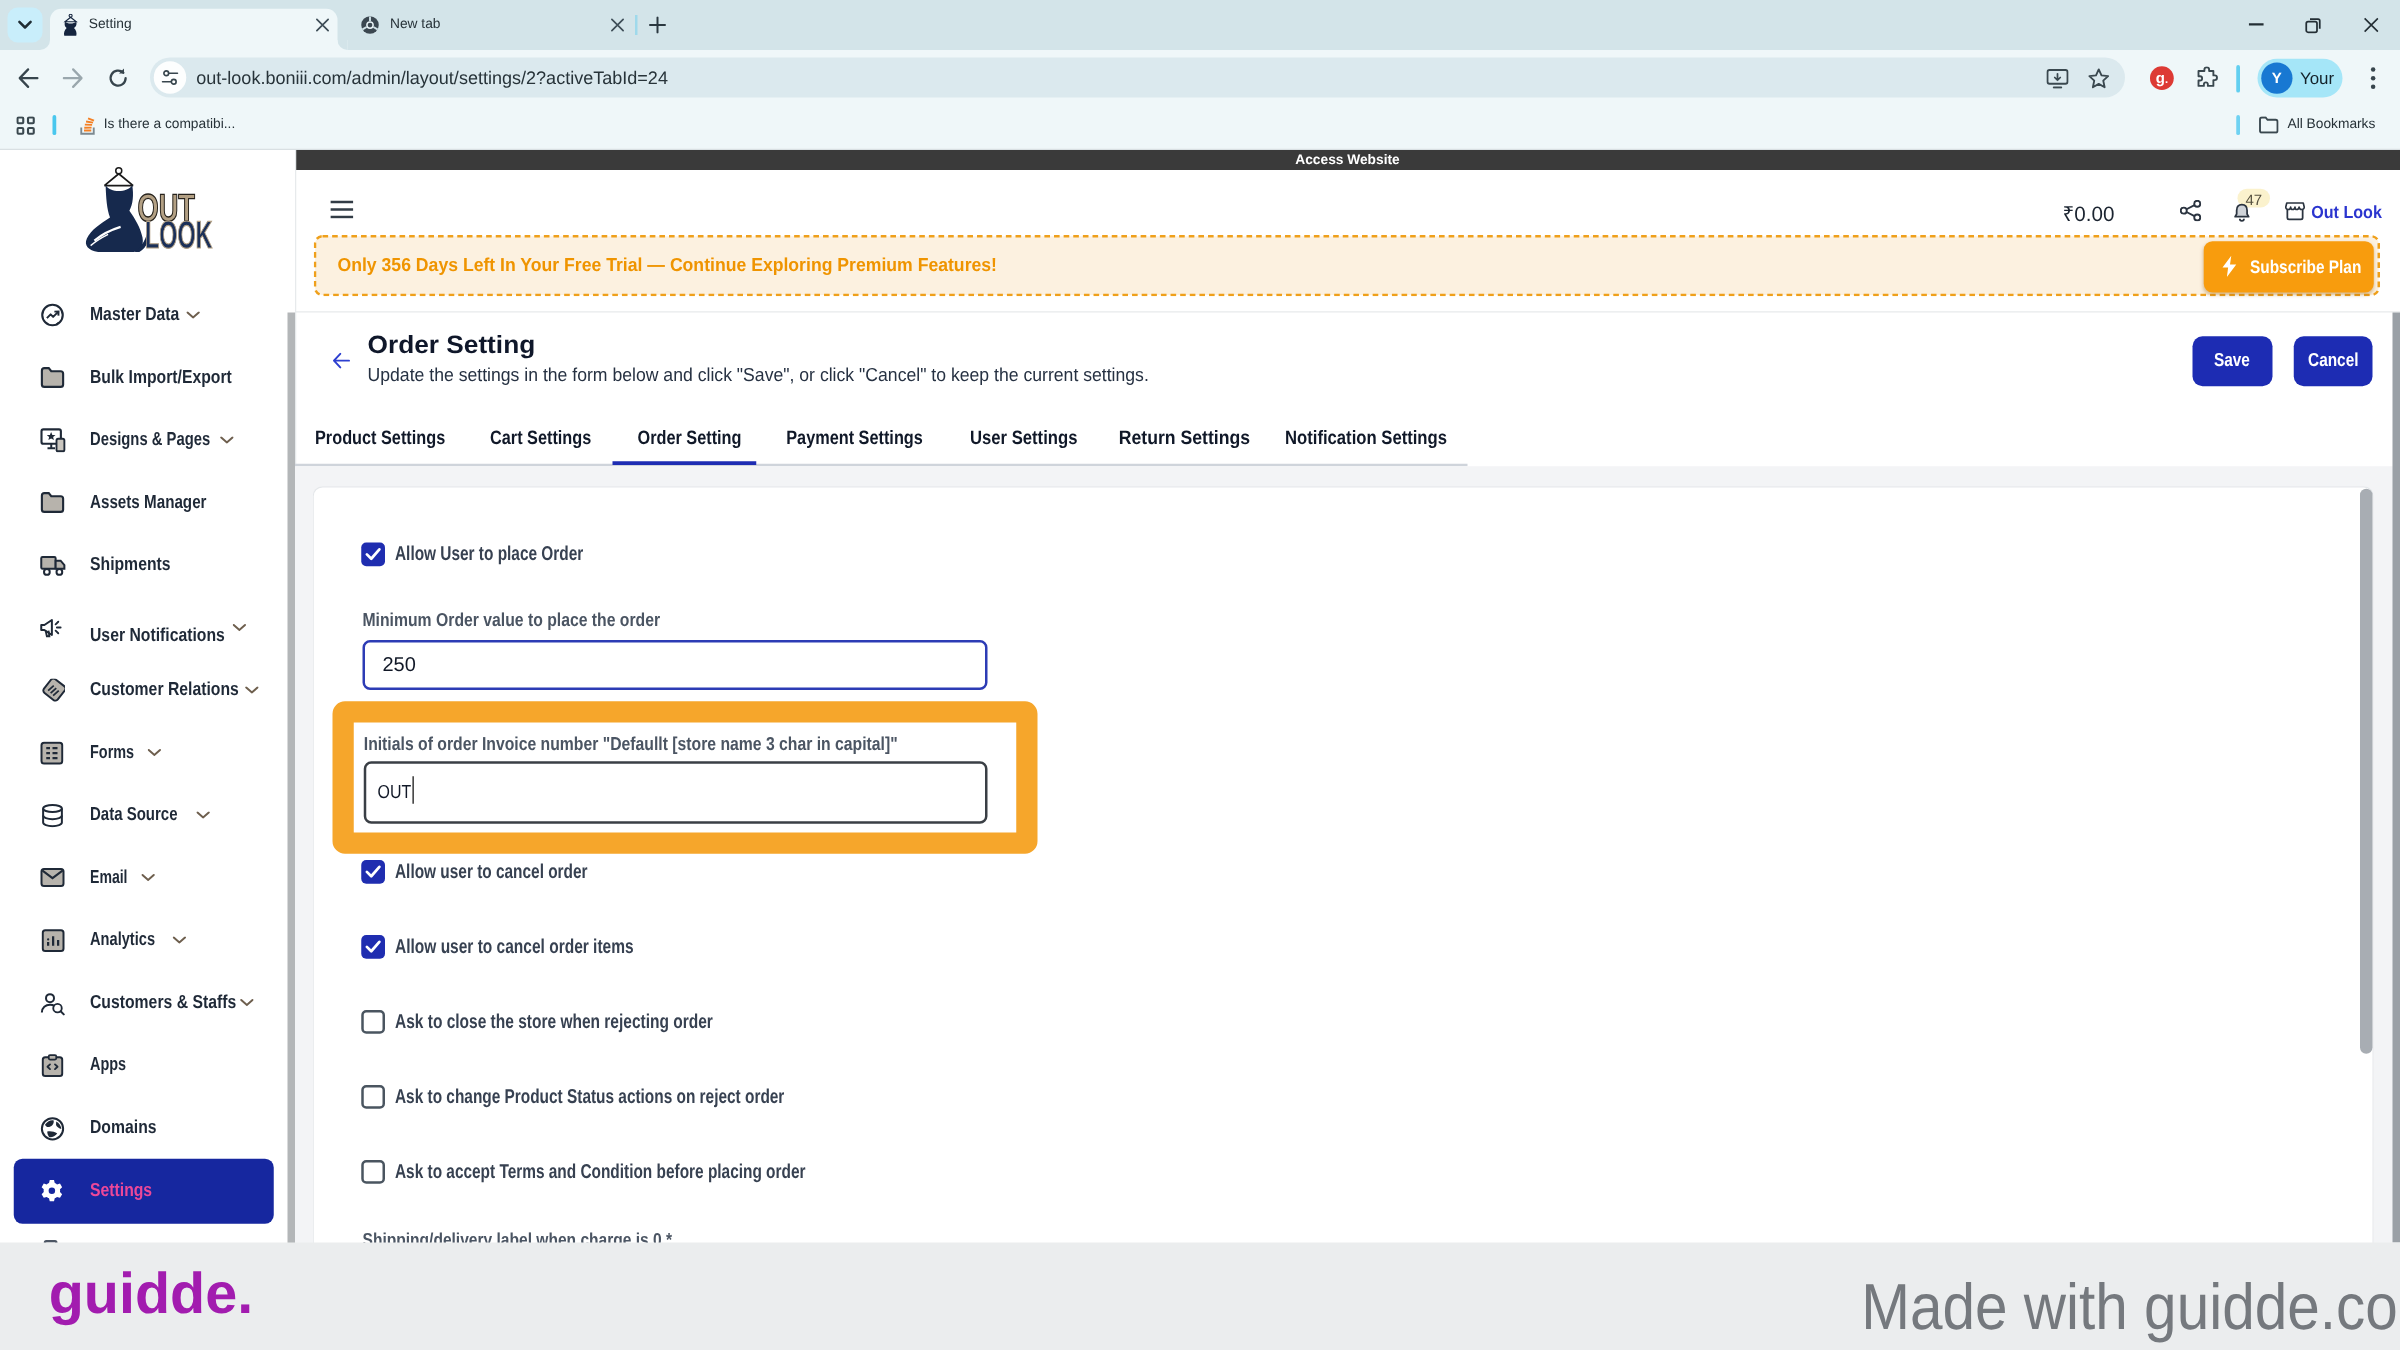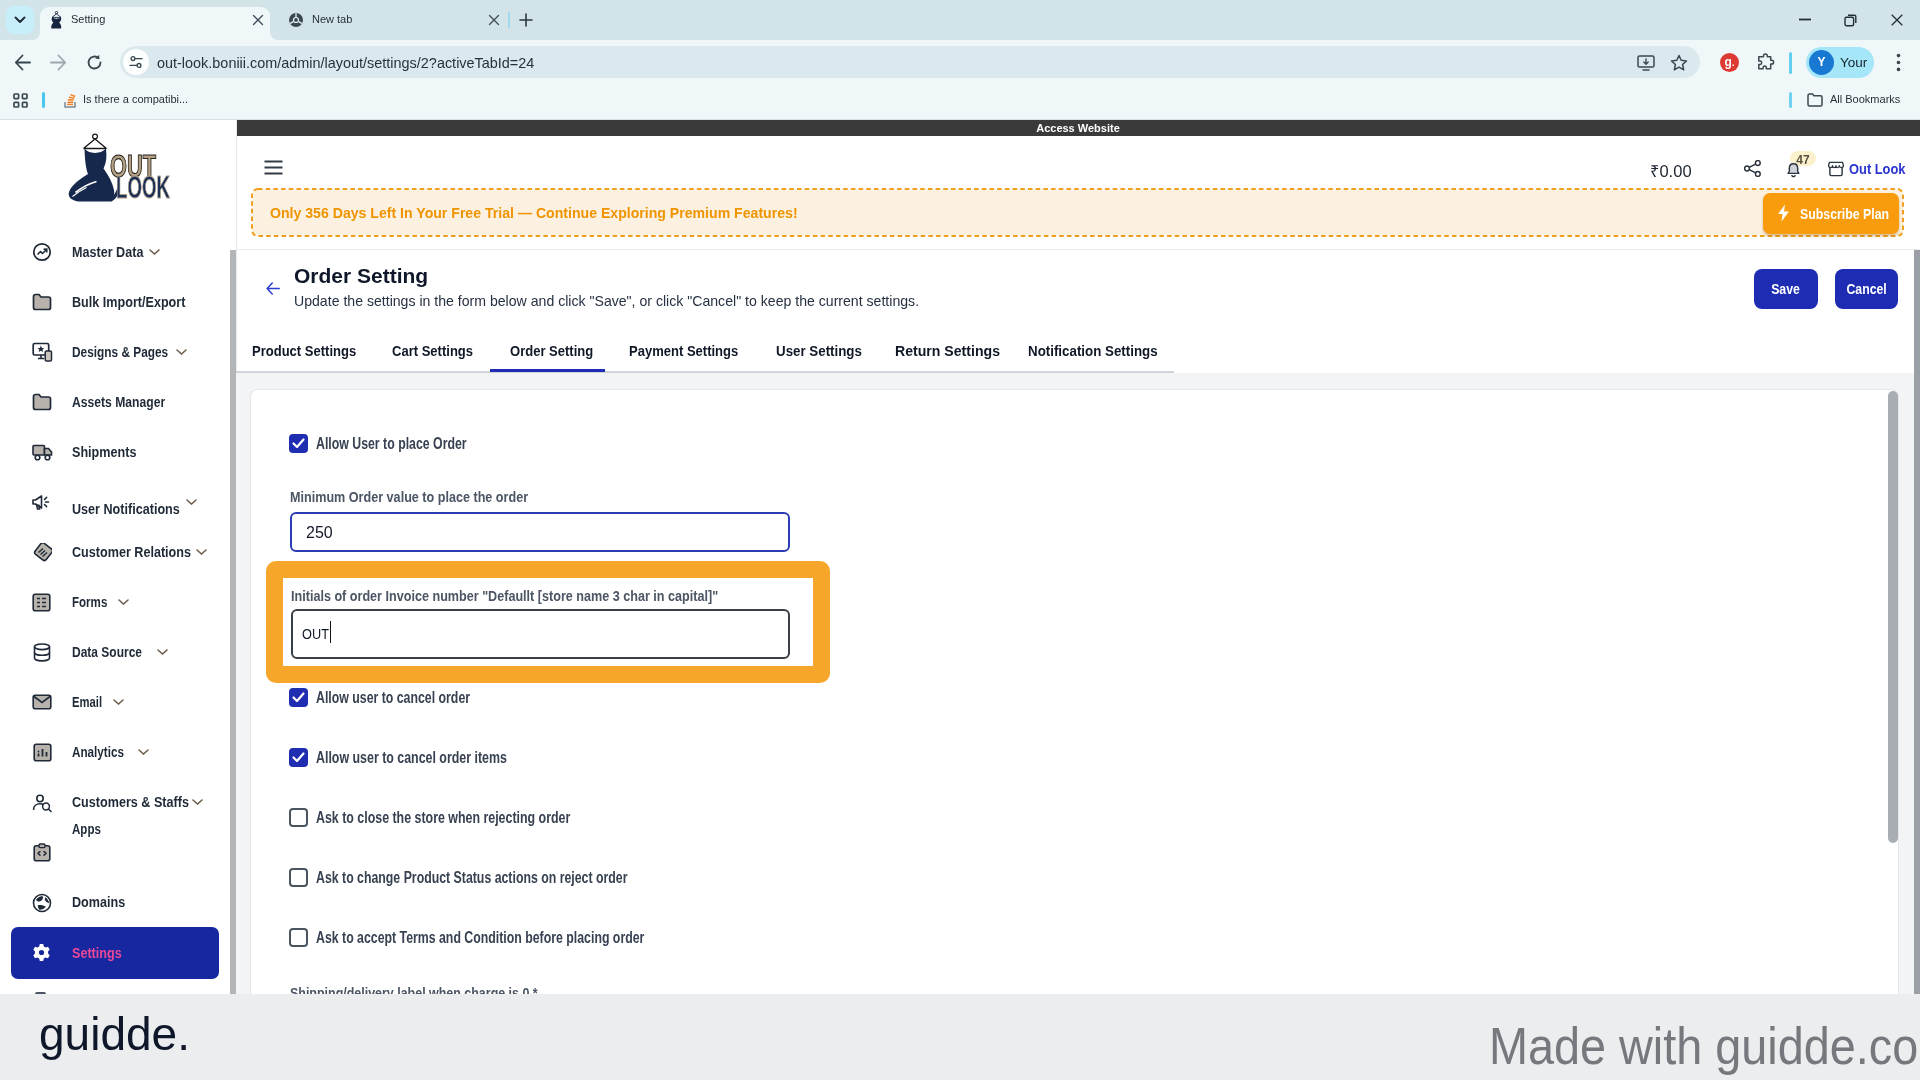--- a/index.html
+++ b/index.html
@@ -279,21 +279,21 @@
 <div class="mitem" style="top:793px"><span class="nx" style="transform:scaleX(.84)">Customers &amp; Staffs</span></div>
 <svg class="a chev" style="left:192px;top:799px" viewBox="0 0 11 6">
     <path d="M1 1 L5.5 5 L10 1" fill="none" stroke="#6e5f4e" stroke-width="1.6" stroke-linecap="round"></path>
   </svg>
 
 <svg class="a" style="left:33px;top:843px" width="18" height="19" viewBox="0 0 18 19">
     <rect x="1.2" y="2.8" width="15.6" height="15" rx="2" fill="#b7b3ac" stroke="#1f2937" stroke-width="1.6"></rect>
     <rect x="6" y="1" width="6" height="3.6" rx="1" fill="#b7b3ac" stroke="#1f2937" stroke-width="1.4"></rect>
     <path d="M7 8.5 L5 10.4 L7 12.3 M11 8.5 L13 10.4 L11 12.3" fill="none" stroke="#1f2937" stroke-width="1.5" stroke-linecap="round" stroke-linejoin="round"></path>
   </svg>
-<div class="mitem" style="top:820px"><span class="nx" style="transform:scaleX(.77)">Apps</span></div>
+<div class="mitem" style="top:843px"><span class="nx" style="transform:scaleX(.77)">Apps</span></div>
 
 <svg class="a" style="left:32px;top:893px" width="20" height="20" viewBox="0 0 20 20">
     <circle cx="10" cy="10" r="8.5" fill="none" stroke="#1f2937" stroke-width="1.6"></circle>
     <path d="M4 6.8 C5.5 4.3 8.2 2.8 10.8 3.2 C11.6 5.4 10 7.9 7.4 8.5 C6 8.9 4.8 8.3 4 6.8 Z" fill="#1f2937"></path>
     <path d="M13 4.2 C15.2 5.3 16.8 7.6 17.1 10.2 C15.2 9.7 13.6 8.6 12.8 7 Z" fill="#1f2937"></path>
     <path d="M5.8 12.2 C8.4 11.7 11.6 12.2 13.8 13.8 C12.2 15.9 9.6 17.2 7.4 16.8 C6.3 15.3 5.8 13.8 5.8 12.2 Z" fill="#1f2937"></path>
   </svg>
 <div class="mitem" style="top:893px"><span class="nx" style="transform:scaleX(.84)">Domains</span></div>
 
 <div class="a" style="left:11px;top:927px;width:208px;height:52px;border-radius:7px;background:#16279f"></div>
@@ -313,21 +313,21 @@
   </svg>
 
 <div class="a" style="left:1650px;top:159px;width:80px;text-align:left;font-size:16.5px;color:#1b2430">₹0.00</div>
 <svg class="a" style="left:1744px;top:160px" width="17" height="17" viewBox="0 0 17 17">
     <circle cx="13.8" cy="3" r="2.4" fill="none" stroke="#2b3440" stroke-width="1.5"></circle>
     <circle cx="13.8" cy="14" r="2.4" fill="none" stroke="#2b3440" stroke-width="1.5"></circle>
     <circle cx="3" cy="8.5" r="2.4" fill="none" stroke="#2b3440" stroke-width="1.5"></circle>
     <path d="M5.2 7.4 L11.6 4.1 M5.2 9.6 L11.6 12.9" stroke="#2b3440" stroke-width="1.5"></path>
   </svg>
 <div class="a" style="left:1790px;top:151px;width:26px;height:15px;border-radius:8px;background:#fbf2cd"></div>
-<div class="a" style="left:1790px;top:153px;width:26px;text-align:center;font-size:12px;font-weight:700;color:#55503f">47</div>
+<div class="a" style="left:1790px;top:153px;width:26px;text-align:center;font-size:12px;font-weight:400;color:#55503f">47</div>
 <svg class="a" style="left:1786px;top:162px" width="15" height="16" viewBox="0 0 18 18">
     <path d="M9 1.5 C5.8 1.5 4 3.8 4 7 L4 10.5 L2.5 13 L15.5 13 L14 10.5 L14 7 C14 3.8 12.2 1.5 9 1.5 Z" fill="#cfd3d8" stroke="#2b3440" stroke-width="1.7" stroke-linejoin="round"></path>
     <path d="M7 15 a2 2 0 0 0 4 0" fill="none" stroke="#2b3440" stroke-width="1.7"></path>
   </svg>
 <svg class="a" style="left:1828px;top:161px" width="16" height="16" viewBox="0 0 17 16">
     <path d="M2 6.5 L2 13.6 Q2 15 3.4 15 L13.6 15 Q15 15 15 13.6 L15 6.5" fill="none" stroke="#2b3440" stroke-width="1.5"></path>
     <path d="M1.5 1 L15.5 1 L16.3 4.2 Q16.5 6.5 14.2 6.5 Q12.2 6.5 12 4.5 Q11.8 6.5 9.8 6.5 Q8.6 6.5 8.5 4.5 Q8.4 6.5 6.4 6.5 Q4.9 6.5 4.8 4.5 Q4.7 6.5 2.8 6.5 Q0.5 6.5 0.7 4.2 Z" fill="#fff" stroke="#2b3440" stroke-width="1.4" stroke-linejoin="round"></path>
   </svg>
 <div class="a" style="left:1849px;top:161px;font-size:14px;font-weight:700;color:#2b35cf"><span class="nx" style="transform:scaleX(.92)">Out Look</span></div>
 
@@ -391,14 +391,14 @@
 <div class="cblab" style="left:316px;top:869px"><span class="nx" style="transform:scaleX(.77)">Ask to change Product Status actions on reject order</span></div>
 <div class="cbu" style="left:289px;top:928px"></div>
 <div class="cblab" style="left:316px;top:929px"><span class="nx" style="transform:scaleX(.77)">Ask to accept Terms and Condition before placing order</span></div>
 <div class="ilab" style="left:290px;top:984px"><span class="nx" style="transform:scaleX(.83)">Shipping/delivery label when charge is 0 *</span></div>
 
 <div class="a" style="left:1888px;top:391px;width:10px;height:452px;border-radius:5px;background:#a8adb3"></div>
 
 <div class="a" style="left:1914px;top:250px;width:6px;height:744px;background:#9aa0a6"></div>
 
 <div class="a" id="footer"></div>
-<div class="a" style="left:39px;top:1007px;font-size:46px;font-weight:400;color:#0f172a;letter-spacing:0px"><span class="nx" id="glogo" style="transform:scaleX(1)">guidde.</span></div>
+<div class="a" style="left:39px;top:1007px;font-size:46px;font-weight:700;color:#a21caf;letter-spacing:0px"><span class="nx" id="glogo" style="transform:scaleX(1)">guidde.</span></div>
 <div class="a" style="left:1489px;top:1016px;font-size:52px;color:#75797e"><span class="nx" id="gmade" style="transform:scaleX(.90)">Made with guidde.com</span></div>
 
 </body></html>

